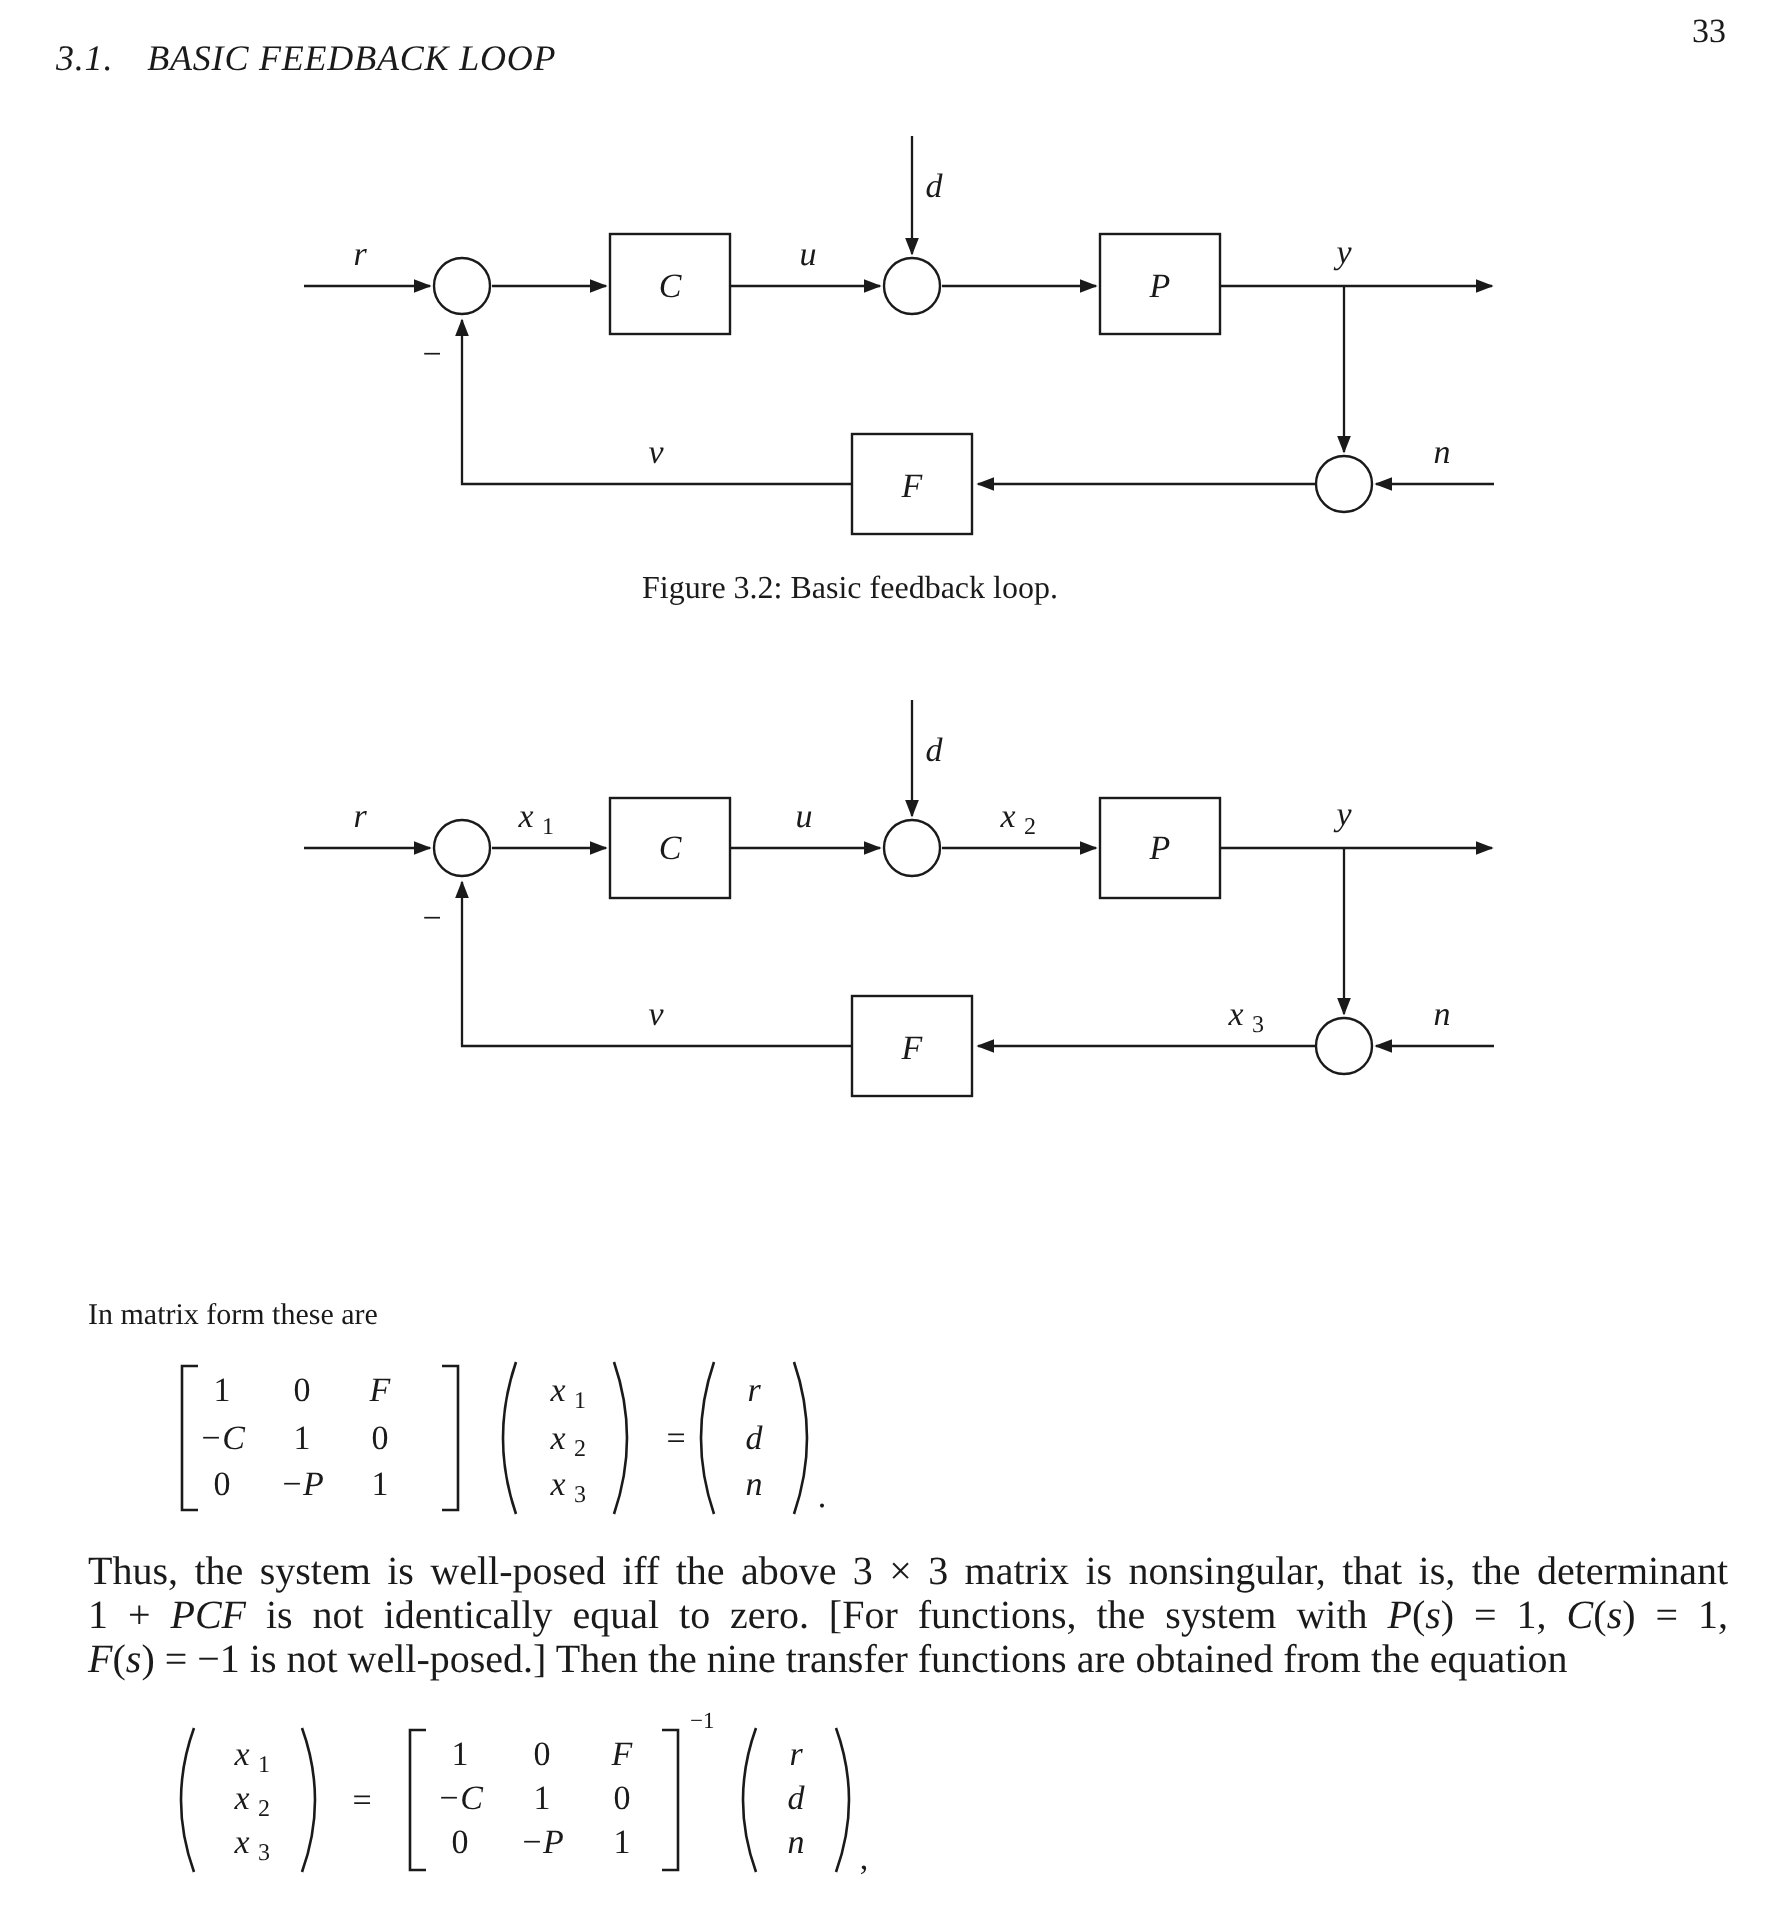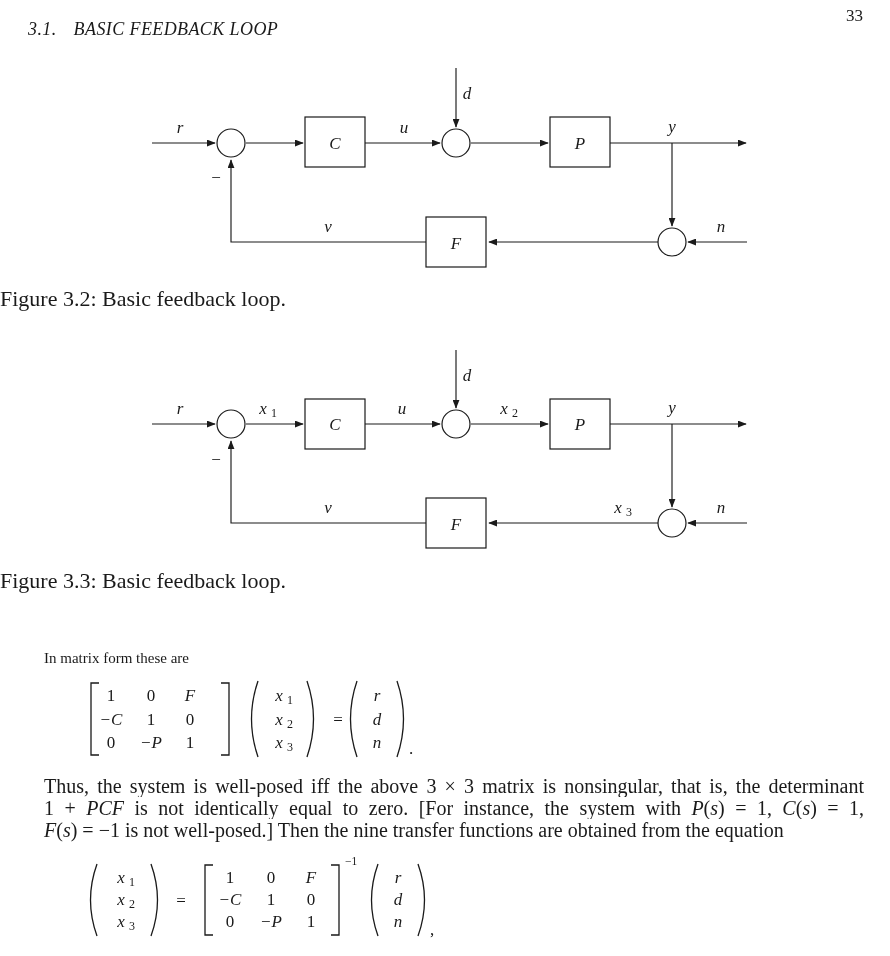--- a/index.html
+++ b/index.html
@@ -2,21 +2,21 @@
 <html><head>
 <meta charset="utf-8">
 <style>
   html,body{margin:0;padding:0;background:#fff;}
   .page{position:relative;width:890px;height:956px;background:#ffffff;overflow:hidden;
         font-family:"Liberation Serif",serif;color:#1a1a1a;}
   .abs{position:absolute;}
   .hdr{top:19px;left:28px;font-size:18px;font-style:italic;letter-spacing:.4px;white-space:nowrap;}
   .hdr .num{margin-right:17px;}
   .pgnum{top:6px;right:27px;font-size:17px;}
-  .caption{width:850px;text-align:left;font-size:22px;}
+  .caption{width:850px;text-align:center;font-size:16px;}
   .cap32{top:286px;left:0;}
   .cap33{top:568px;left:0;}
   .intro{top:650px;left:44px;font-size:15px;}
   .para{top:775px;left:44px;width:820px;font-size:20px;line-height:22px;}
   .pline{height:22px;overflow:hidden;text-align:justify;}
   .pline::after{content:"";display:inline-block;width:100%;height:0;}
   .plast{height:22px;white-space:nowrap;}
   .it{font-style:italic;margin-top:15px;}
   svg{display:block;}
   svg text{font-family:"Liberation Serif",serif;font-size:17px;font-style:italic;fill:#1a1a1a;}
@@ -112,21 +112,20 @@
     <text x="467" y="35" text-anchor="middle" dominant-baseline="central">d</text>
     <text x="504" y="68" text-anchor="middle" dominant-baseline="central">x</text>
     <text x="512" y="73" class="sub" dominant-baseline="central">2</text>
     <text x="672" y="67" text-anchor="middle" dominant-baseline="central">y</text>
     <text x="721" y="167" text-anchor="middle" dominant-baseline="central">n</text>
     <text x="618" y="167" text-anchor="middle" dominant-baseline="central">x</text>
     <text x="626" y="172" class="sub" dominant-baseline="central">3</text>
     <text x="328" y="167" text-anchor="middle" dominant-baseline="central">v</text>
     <text x="216" y="119" text-anchor="middle" dominant-baseline="central" class="up">−</text>
   </svg>
-  <div class="abs caption cap33">Figure 3.3: Basic feedback loop.</div>
 
   <div class="abs intro">In matrix form these are</div>
 
   <svg class="abs" style="top:674px;left:0;" width="890" height="95" viewBox="0 0 890 95">
 
     <path class="brak" d="M99,9 L91,9 L91,81 L99,81"></path>
     <path class="brak" d="M221,9 L229,9 L229,81 L221,81"></path>
 
     <text x="111" y="21" text-anchor="middle" dominant-baseline="central" class="up">1</text>
     <text x="151" y="21" text-anchor="middle" dominant-baseline="central" class="up">0</text>
@@ -152,21 +151,21 @@
     <path class="brak" d="M357,7 Q344,45 357,83"></path>
     <path class="brak" d="M397,7 Q410,45 397,83"></path>
     <text x="377" y="21" text-anchor="middle" dominant-baseline="central">r</text>
     <text x="377" y="45" text-anchor="middle" dominant-baseline="central">d</text>
     <text x="377" y="68" text-anchor="middle" dominant-baseline="central">n</text>
     <text x="411" y="74" text-anchor="middle" dominant-baseline="central" class="up">.</text>
   </svg>
 
   <div class="abs para">
     <div class="pline"><span>Thus, the system is well-posed iff the above 3 × 3 matrix is nonsingular, that is, the determinant</span></div>
-    <div class="pline"><span>1 + </span><span class="it">PCF</span><span> is not identically equal to zero. [For instance, the system with </span><span class="it">P</span><span>(</span><span class="it">s</span><span>) = 1, </span><span class="it">C</span><span>(</span><span class="it">s</span><span>) = 1,</span></div>
+    <div class="pline"><span>1 + </span><span class="it">PCF</span><span> is not identically equal to zero. [For functions, the system with </span><span class="it">P</span><span>(</span><span class="it">s</span><span>) = 1, </span><span class="it">C</span><span>(</span><span class="it">s</span><span>) = 1,</span></div>
     <div class="plast"><span class="it">F</span><span>(</span><span class="it">s</span><span>) = −1 is not well-posed.] Then the nine transfer functions are obtained from the equation</span></div>
   </div>
 
   <svg class="abs" style="top:853px;left:0;" width="890" height="100" viewBox="0 0 890 100">
 
     <path class="brak" d="M97,11 Q84,47 97,83"></path>
     <path class="brak" d="M151,11 Q164,47 151,83"></path>
     <text x="121" y="24" text-anchor="middle" dominant-baseline="central">x</text>
     <text x="129" y="29" class="sub" dominant-baseline="central">1</text>
     <text x="121" y="46" text-anchor="middle" dominant-baseline="central">x</text>

